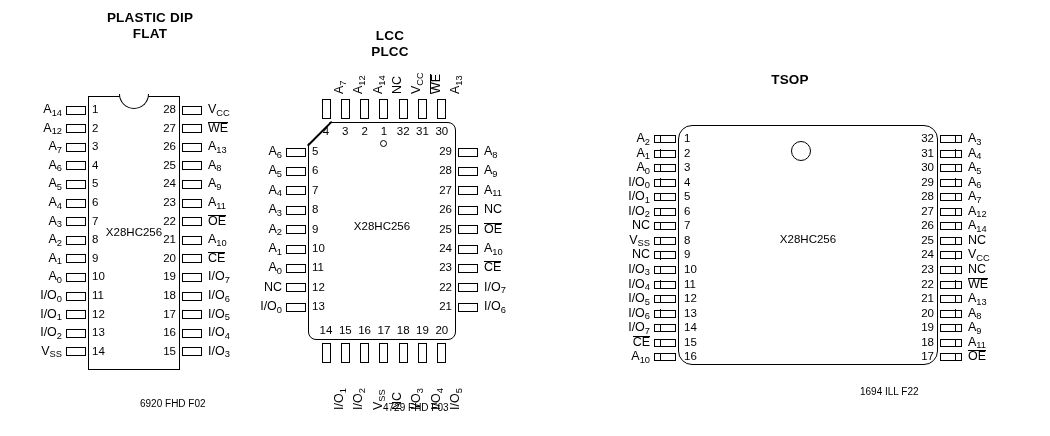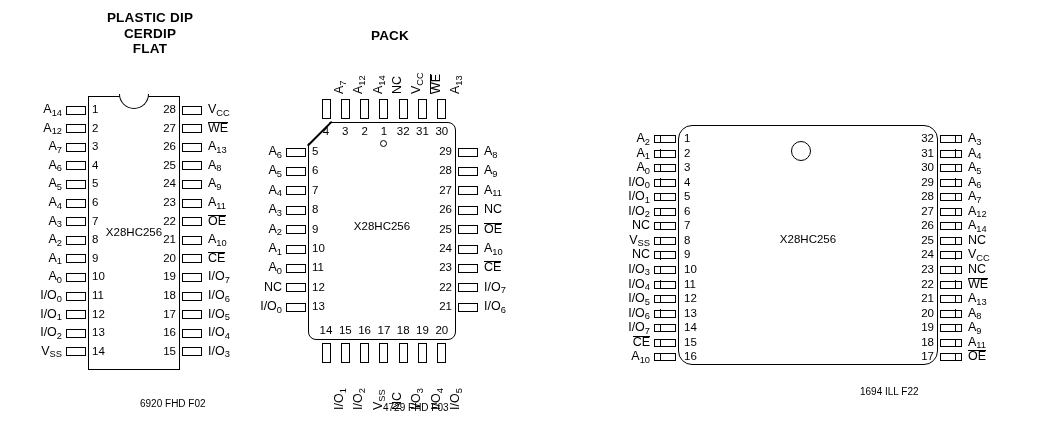--- a/index.html
+++ b/index.html
@@ -90,21 +90,20 @@
     width:1.2px;background:#000;
   }
   .pad-tsop.rt:after{left:auto;right:5px;}
 </style>
 </head>
 <body>
 
 <div class="pkg" id="pkg-dip" style="left: 0px; top: 0px; width: 320px; height: 436px;">
     <div class="hdr" style="left: 30px; top: 10px; width: 240px;">
       <div>PLASTIC DIP</div>
-      <div>CERDIP</div>
       <div>FLAT</div>
     </div>
     <div class="body-rect" style="left: 88px; top: 96px; width: 92px; height: 274px;"></div>
     <div class="notch" style="left: 119px; top: 94.4px;"></div>
     <div class="notch-cover" style="left: 121px; top: 94.4px; width: 26px;"></div>
     <div class="pad pad-h" style="left: 66px; top: 105.5px;"></div>
     <div class="pnum l" style="left: 92px; top: 104px;">1</div>
     <div class="sig l" style="right: 258px; top: 103px;">A<sub>14</sub></div>
     <div class="pad pad-h" style="left: 66px; top: 124.1px;"></div>
     <div class="pnum l" style="left: 92px; top: 122.6px;">2</div>
@@ -186,21 +185,22 @@
     <div class="sig r" style="left: 208px; top: 326.2px;">I/O<sub>4</sub></div>
     <div class="pad pad-h" style="left: 182px; top: 347.3px;"></div>
     <div class="pnum r" style="left: 152px; top: 345.8px; width: 24px;">15</div>
     <div class="sig r" style="left: 208px; top: 344.8px;">I/O<sub>3</sub></div>
     <div class="part-no" style="left: 84px; top: 226px; width: 100px;">X28HC256</div>
     <div class="caption" style="left: 140px; top: 398px;">6920 FHD F02</div>
   </div>
 
 <div class="pkg" id="pkg-lcc" style="left: 270px; top: 0px; width: 290px; height: 436px;">
     <div class="hdr" style="left: 40px; top: 28px; width: 160px;">
-      <div>PACK</div>
+      <div>LCC</div>
+      <div>PLCC</div>
     </div>
     <div class="body-rect" style="left: 38px; top: 122px; width: 148px; height: 218px; border-radius: 8px;"></div>
     <div class="chamfer-mask" style="left: 36px; top: 120px; width: 26px; height: 26px; background: rgb(255, 255, 255); clip-path: polygon(0px 0px, 0px 100%, 100% 0px);"></div>
     <div class="chamfer-line" style="left: 37px; top: 145px; width: 34px; height: 1.6px; transform: rotate(-45deg);"></div>
     <div class="pad pad-v" style="left: 51.5px; top: 99px;"></div>
     <div class="pnum c" style="left: 45px; top: 126px; width: 22px;">4</div>
     <div class="sig-v" style="left: 62px; top: 94px;">A<sub>7</sub></div>
     <div class="pad pad-v" style="left: 70.8px; top: 99px;"></div>
     <div class="pnum c" style="left: 64.3px; top: 126px; width: 22px;">3</div>
     <div class="sig-v" style="left: 81.3px; top: 94px;">A<sub>12</sub></div>
@@ -293,20 +293,23 @@
     <div class="pnum c" style="left: 141.5px; top: 325px; width: 22px;">19</div>
     <div class="sig-v" style="left: 158.5px; top: 410px;">I/O<sub>4</sub></div>
     <div class="pad pad-v" style="left: 167.3px; top: 343px;"></div>
     <div class="pnum c" style="left: 160.8px; top: 325px; width: 22px;">20</div>
     <div class="sig-v" style="left: 177.8px; top: 410px;">I/O<sub>5</sub></div>
     <div class="part-no" style="left: 38px; top: 220px; width: 148px;">X28HC256</div>
     <div class="caption" style="left: 113px; top: 402px;">4729 FHD F03</div>
   </div>
 
 <div class="pkg" id="pkg-tsop" style="left: 530px; top: 0px; width: 520px; height: 436px;">
+    <div class="hdr" style="left: 110px; top: 72px; width: 300px;">
+      <div>TSOP</div>
+    </div>
     <div class="tsop-body" style="left: 148px; top: 125px; width: 260px; height: 240px;"></div>
     <div class="circle-mark" style="left: 261px; top: 141px;"></div>
     <div class="pad-tsop" style="left: 124px; top: 135px;"></div>
     <div class="pnum l" style="left: 154px; top: 133px;">1</div>
     <div class="sig l" style="right: 400px; top: 132px;">A<sub>2</sub></div>
     <div class="pad-tsop" style="left: 124px; top: 149.55px;"></div>
     <div class="pnum l" style="left: 154px; top: 147.55px;">2</div>
     <div class="sig l" style="right: 400px; top: 146.55px;">A<sub>1</sub></div>
     <div class="pad-tsop" style="left: 124px; top: 164.1px;"></div>
     <div class="pnum l" style="left: 154px; top: 162.1px;">3</div>

